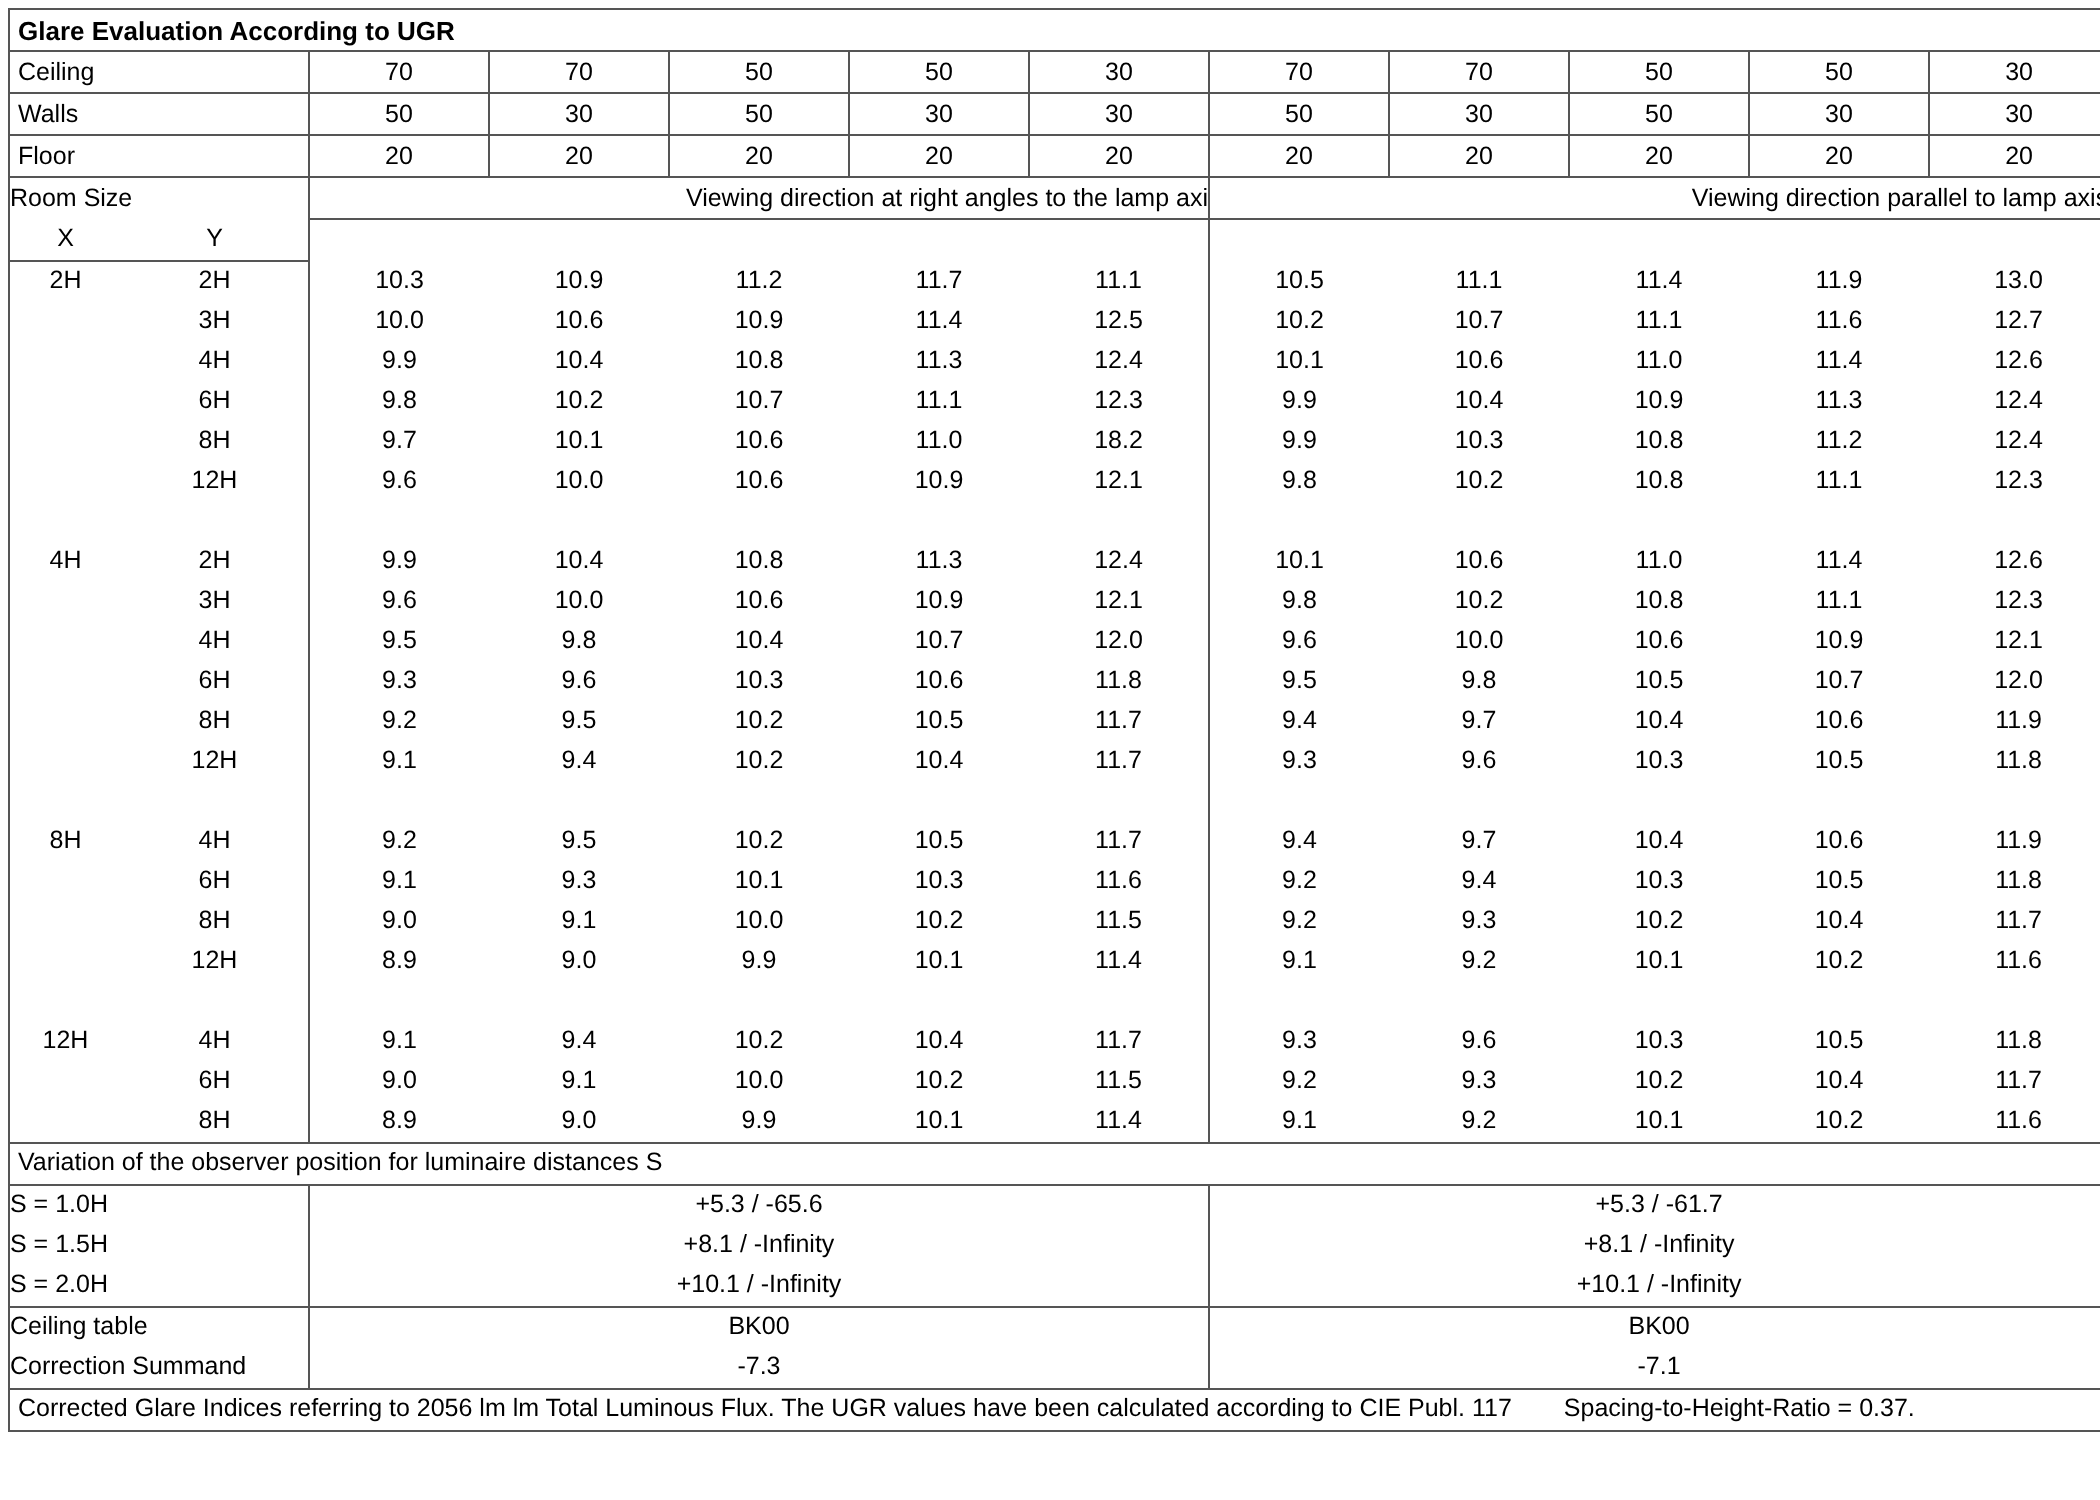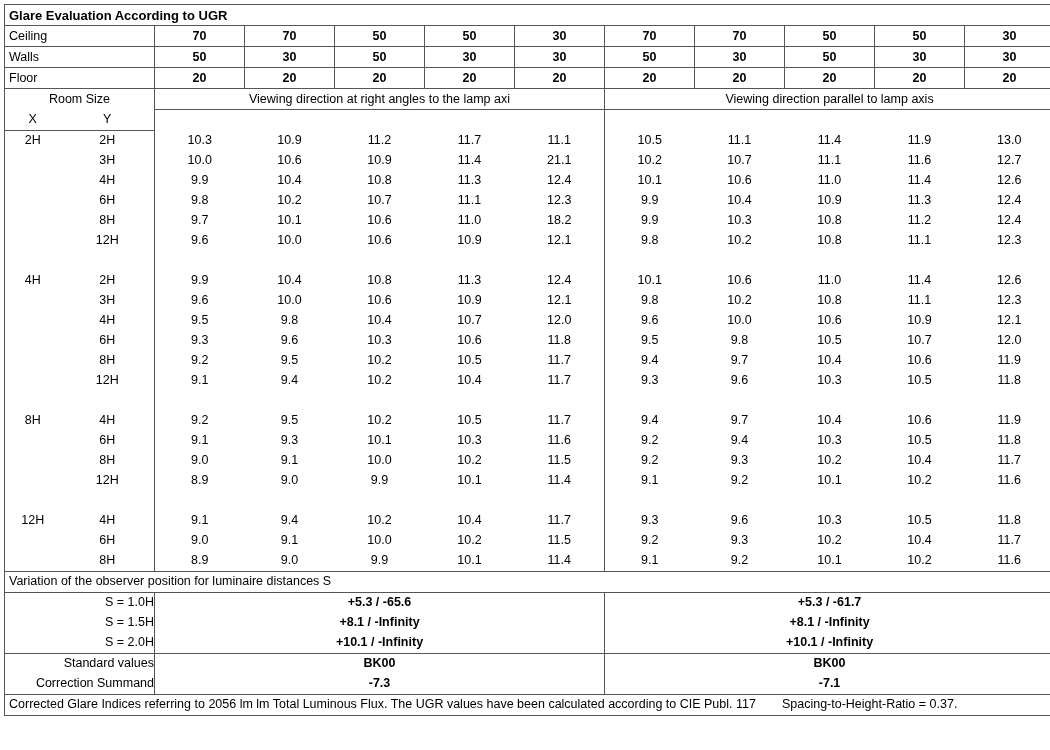--- a/index.html
+++ b/index.html
@@ -36,49 +36,48 @@
     font-weight: bold;
     font-size: 13px;
     text-align: left;
     padding-left: 4px !important;
     height: 20px;
   }
   .rowlabel {
     text-align: left;
     padding-left: 4px !important;
   }
-  .ctr { text-align: center; font-weight: bold; }
+  .ctr { text-align: center; }
   .nb-top { border-top: none !important; }
   .nb-bottom { border-bottom: none !important; }
   .nb-left { border-left: none !important; }
   .nb-right { border-right: none !important; }
   .hdr-dir {
-    text-align: center;
+    text-align: right;
   }
   .roomsize-head {
-    text-align: center;
   }
   .xy-head {
     text-align: center;
   }
   .data-cell {
     text-align: center;
   }
   .grp-x {
     text-align: center;
   }
   .grp-y {
     text-align: center;
   }
   .spacer-row td { height: 12px; }
   .section-label {
     text-align: left;
     padding-left: 4px !important;
   }
-  .s-label { text-align: right; }
+  .s-label { text-align: left; }
   .note {
     font-size: 12.5px;
     padding-left: 4px !important;
     text-align: left;
   }
   .note span { display: inline-block; }
   .note .gap { width: 26px; }
 </style>
 </head>
 <body>
@@ -180,21 +179,21 @@
           <td class="data-cell nb-top nb-bottom nb-left nb-right">11.9</td>
           <td class="data-cell nb-top nb-bottom nb-left">13.0</td>
         </tr>
         <tr>
           <td class="grp-x nb-top nb-bottom nb-right"></td>
           <td class="grp-y nb-top nb-bottom nb-left">3H</td>
           <td class="data-cell nb-top nb-bottom nb-right">10.0</td>
           <td class="data-cell nb-top nb-bottom nb-left nb-right">10.6</td>
           <td class="data-cell nb-top nb-bottom nb-left nb-right">10.9</td>
           <td class="data-cell nb-top nb-bottom nb-left nb-right">11.4</td>
-          <td class="data-cell nb-top nb-bottom nb-left">21.1</td>
+          <td class="data-cell nb-top nb-bottom nb-left">12.5</td>
           <td class="data-cell nb-top nb-bottom nb-right">10.2</td>
           <td class="data-cell nb-top nb-bottom nb-left nb-right">10.7</td>
           <td class="data-cell nb-top nb-bottom nb-left nb-right">11.1</td>
           <td class="data-cell nb-top nb-bottom nb-left nb-right">11.6</td>
           <td class="data-cell nb-top nb-bottom nb-left">12.7</td>
         </tr>
         <tr>
           <td class="grp-x nb-top nb-bottom nb-right"></td>
           <td class="grp-y nb-top nb-bottom nb-left">4H</td>
           <td class="data-cell nb-top nb-bottom nb-right">9.9</td>
@@ -490,21 +489,21 @@
         <td class="ctr nb-bottom nb-top" colspan="5">+8.1 / -Infinity</td>
         <td class="ctr nb-bottom nb-top" colspan="5">+8.1 / -Infinity</td>
       </tr>
       <tr>
         <td class="s-label nb-top nb-right" colspan="2">S = 2.0H</td>
         <td class="ctr nb-top" colspan="5">+10.1 / -Infinity</td>
         <td class="ctr nb-top" colspan="5">+10.1 / -Infinity</td>
       </tr>
 
       <tr>
-        <td class="s-label nb-bottom" colspan="2">Standard values</td>
+        <td class="s-label nb-bottom" colspan="2">Ceiling table</td>
         <td class="ctr nb-bottom" colspan="5">BK00</td>
         <td class="ctr nb-bottom" colspan="5">BK00</td>
       </tr>
       <tr>
         <td class="s-label nb-top" colspan="2">Correction Summand</td>
         <td class="ctr nb-top" colspan="5">-7.3</td>
         <td class="ctr nb-top" colspan="5">-7.1</td>
       </tr>
 
       <tr>

